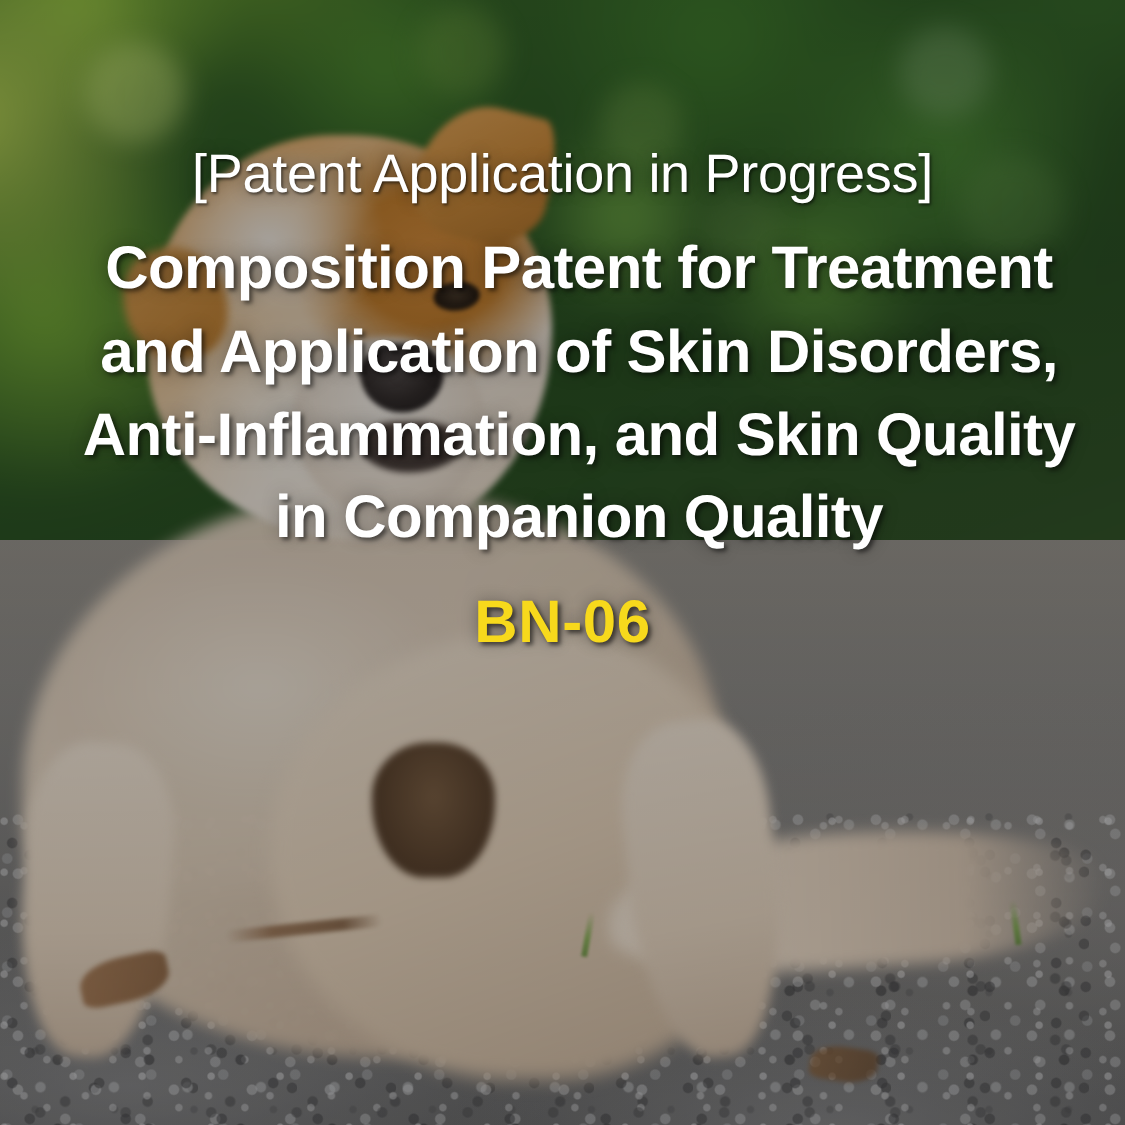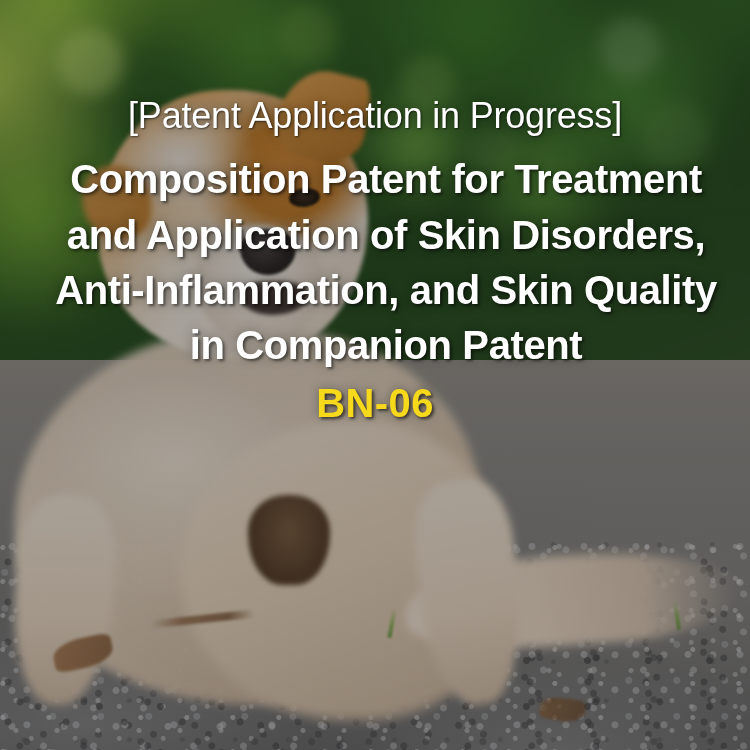--- a/index.html
+++ b/index.html
@@ -295,21 +295,21 @@
     line-height: 1.38;
     letter-spacing: -0.4px;
     text-shadow: 2px 2px 3px rgba(0,0,0,.5), 0 0 12px rgba(0,0,0,.32);
     max-width: 740px;
     padding: 0 8px;
   }
 
   .headline .hl-line { display: block; white-space: nowrap; margin-left: 32px; }
 
   .code {
-    margin-top: 8px;
+    margin-top: 20px;
     font-size: 40px;
     font-weight: 700;
     color: #f7d91c;
     letter-spacing: 0.4px;
     text-shadow: 2px 2px 3px rgba(0,0,0,.55), 0 0 10px rgba(0,0,0,.35);
   }
 </style>
 </head>
 <body>
 
@@ -346,19 +346,19 @@
   </div>
 
   <div class="overlay">
 
     <div class="eyebrow">[Patent Application in Progress]</div>
 
     <div class="headline">
       <span class="hl-line">Composition Patent for Treatment</span>
       <span class="hl-line">and Application of Skin Disorders,</span>
       <span class="hl-line">Anti-Inflammation, and Skin Quality</span>
-      <span class="hl-line">in Companion Patent</span>
+      <span class="hl-line">in Companion Quality</span>
     </div>
 
     <div class="code">BN-06</div>
 
   </div>
 </div>
 
 </body></html>

